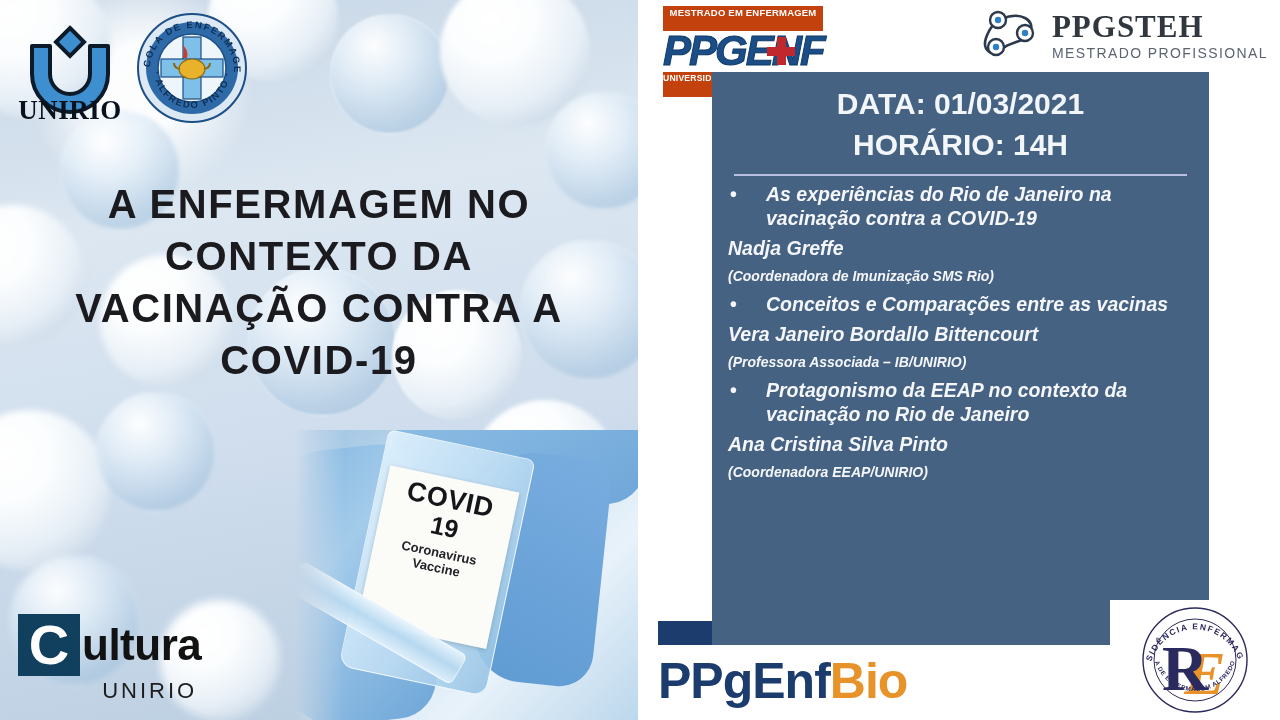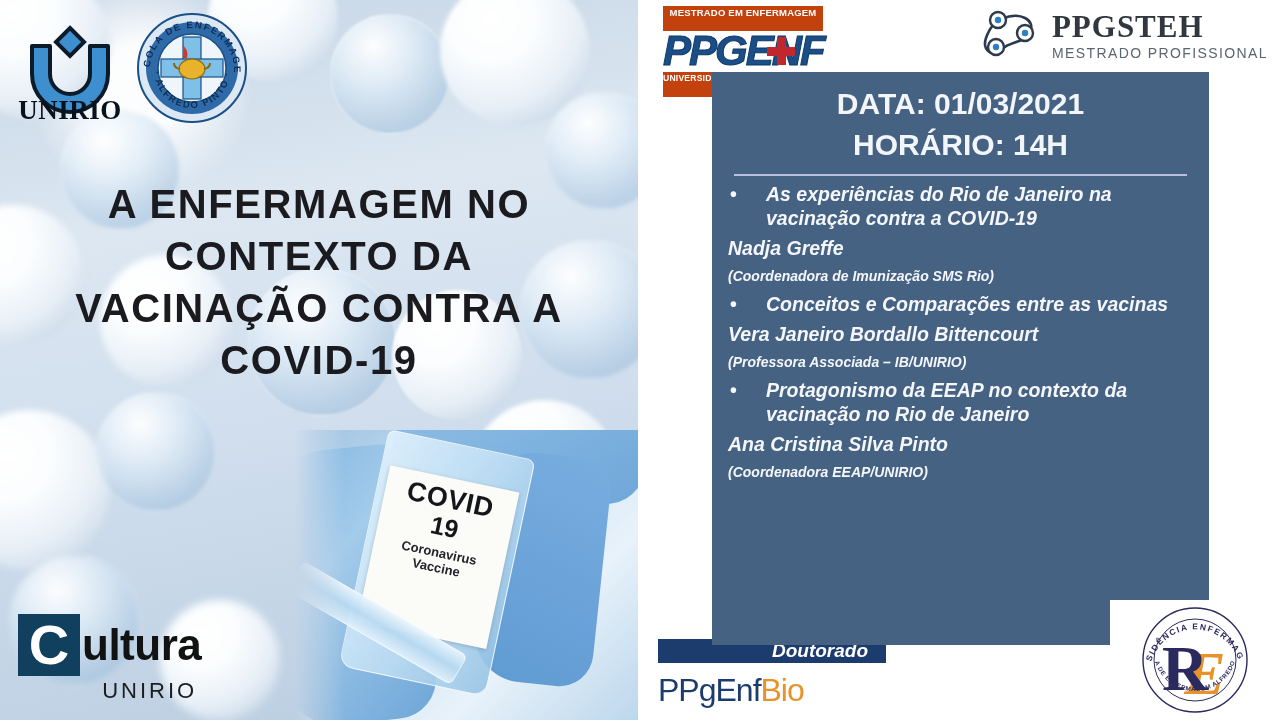--- a/index.html
+++ b/index.html
@@ -272,21 +272,21 @@
     height: 24px;
     width: 228px;
     position: relative;
   }
   #ppgenfbio-bar span {
     position: absolute; right: 18px; top: 1px;
     color: #ffffff; font-size: 19px; font-style: italic; font-weight: bold;
     line-height: 22px;
   }
   #ppgenfbio-word {
-    font-size: 32px; font-weight: normal; line-height: 1.0;
+    font-size: 50px; font-weight: bold; line-height: 1.0;
     letter-spacing: -1px; margin-top: 11px;
   }
   .pe-navy { color: #1d3c6e; }
   .pe-orange { color: #e8922a; }
 
   
   #re-seal-box {
     position: absolute;
     right: 0px; bottom: 0px;
     width: 170px; height: 120px;

